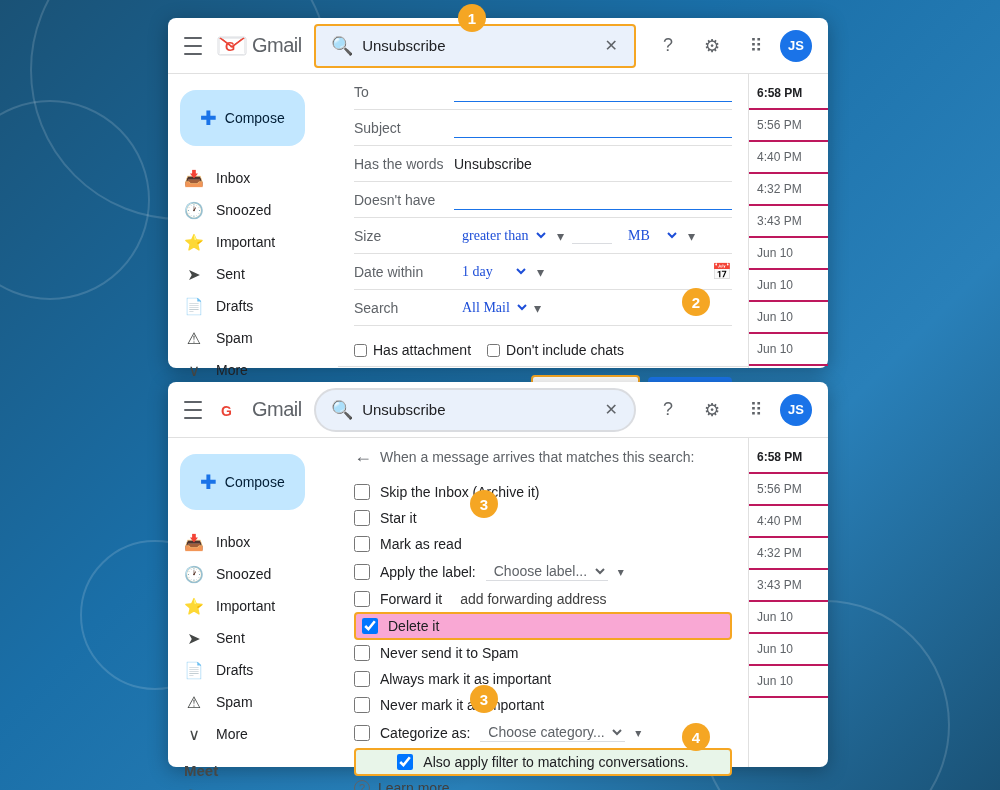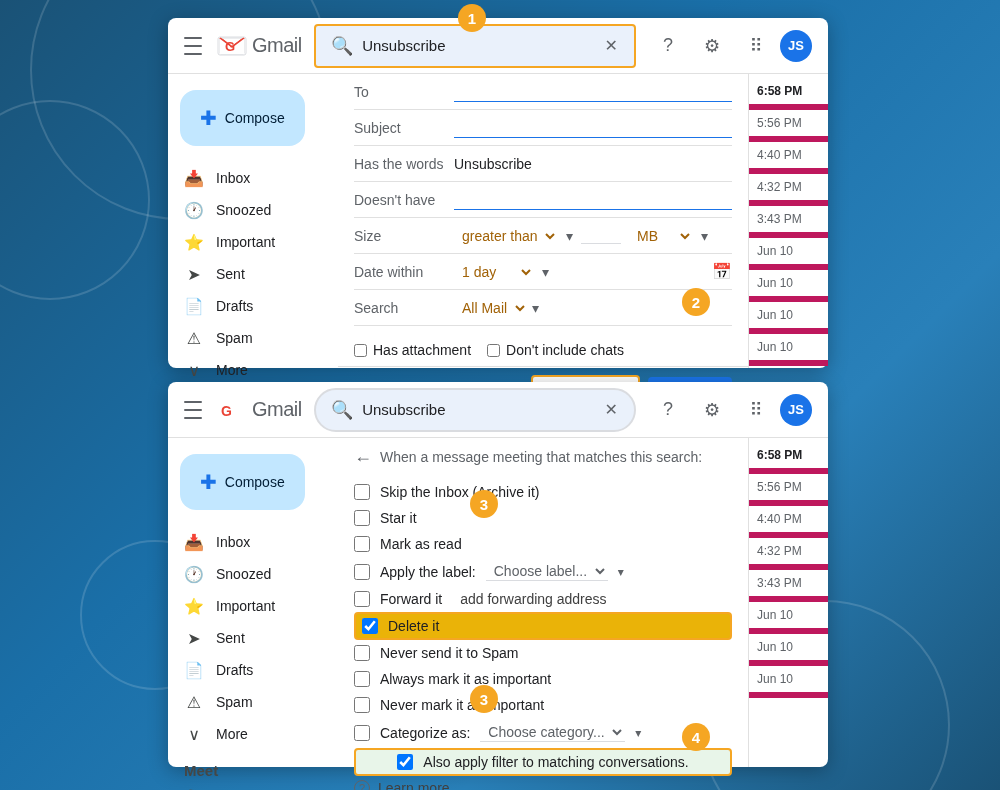--- a/index.html
+++ b/index.html
@@ -222,24 +222,25 @@
       outline: none;
       font-size: 14px;
       padding: 2px 4px;
       color: #202124;
     }
 
     .filter-select {
       border: none;
       outline: none;
       font-size: 14px;
-      color: #a16207;
+      color: #1d4ed8;
       background: transparent;
       cursor: pointer;
       padding: 2px 4px;
+      font-family: Liberation Serif, serif;
     }
 
     .filter-text {
       font-size: 14px;
       color: #202124;
     }
 
     .filter-actions {
       display: flex;
       justify-content: flex-end;
@@ -299,21 +300,21 @@
       padding: 4px 0;
       font-size: 12px;
       color: #5f6368;
     }
 
     .email-time {
       padding: 4px 8px;
       height: 32px;
       display: flex;
       align-items: center;
-      border-bottom: 6px solid #be185d;
+      border-bottom: 2px solid #be185d;
       font-size: 12px;
     }
 
     
     .step-badge {
       position: absolute;
       width: 28px;
       height: 28px;
       border-radius: 50%;
       background: #f5a623;
@@ -381,21 +382,21 @@
     .learn-more-row {
       display: flex;
       align-items: center;
       gap: 8px;
       padding: 4px 16px 8px;
     }
 
     .date-icon { font-size: 16px; color: #5f6368; margin-left: 8px; }
 
     .delete-it-checked {
-      background: #eab308;
+      background: #f9a8d4;
       border-radius: 4px;
     }
 
     .also-apply-checked {
       background: #e8f5e9;
       border-radius: 4px;
     }
   </style>
 </head>
 <body>
@@ -679,21 +680,21 @@
           <span>Start a meeting</span>
         </div>
 
       </div>
     </div>
 
     <div style="flex:1;">
 
       <div class="back-arrow">
         <span style="font-size:18px;cursor:pointer;color:#5f6368;">←</span>
-        <span>When a message meeting that matches this search:</span>
+        <span>When a message arrives that matches this search:</span>
       </div>
 
       <div class="filter-options">
 
         <div class="filter-option">
           <input type="checkbox" style="">
           <span>Skip the Inbox (Archive it)</span>
         </div>
 
         <div class="filter-option">

